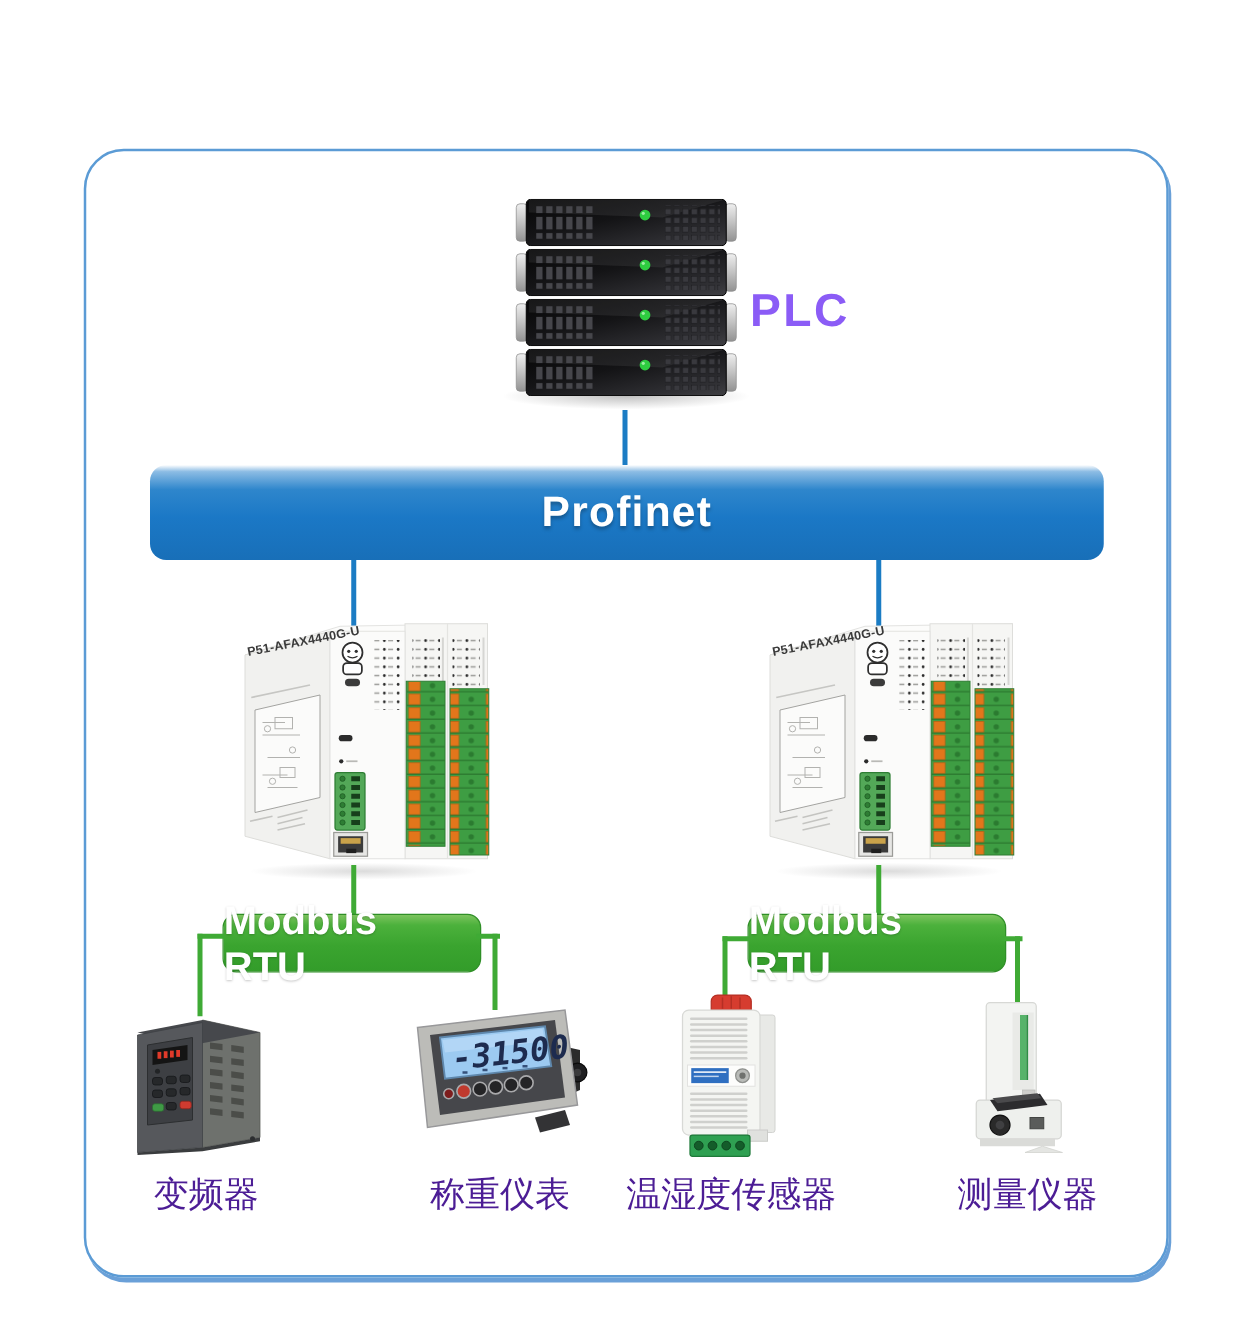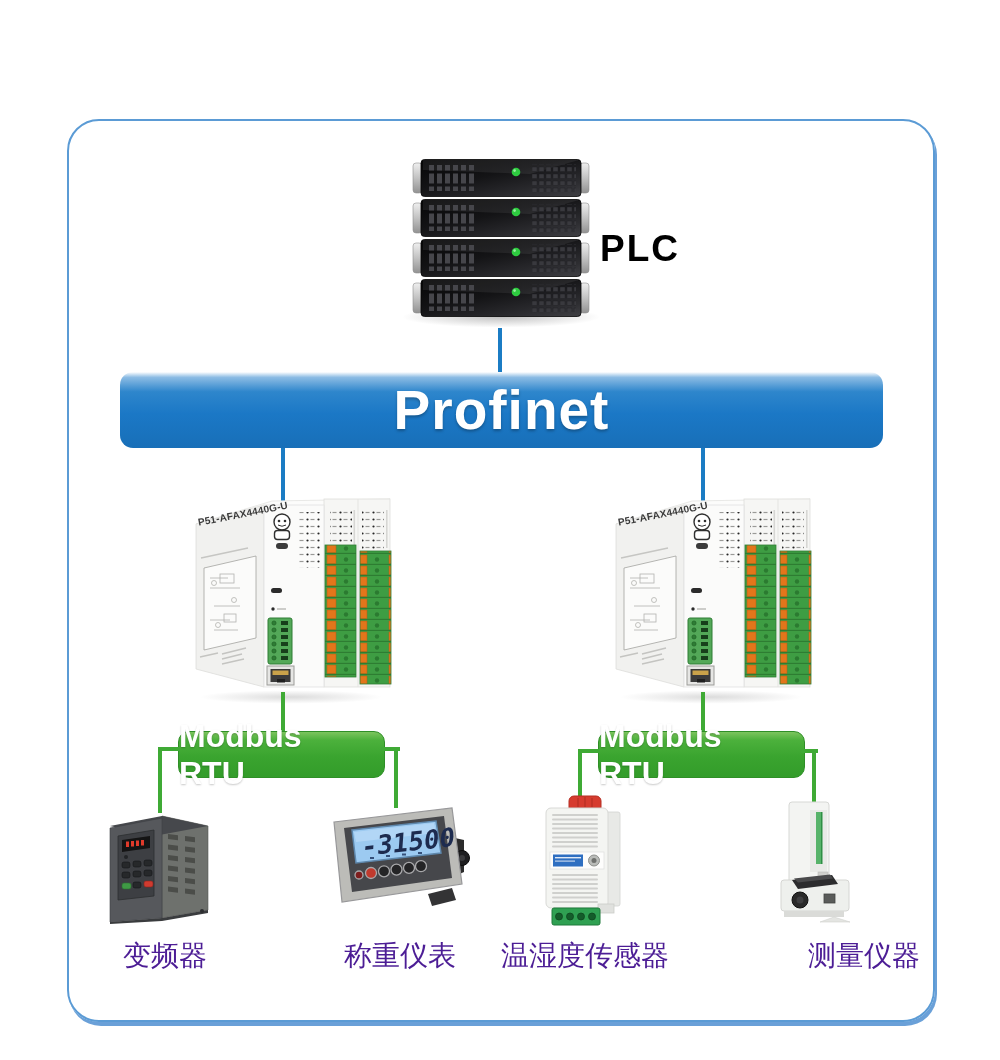--- a/index.html
+++ b/index.html
@@ -1,24 +1,24 @@
 <!DOCTYPE html>
 <html><head>
 <meta charset="utf-8">
 <style>
   html,body{margin:0;padding:0;background:#fff;}
   body{font-family:"Liberation Sans","DejaVu Sans",sans-serif;}
   .canvas{position:relative;width:1000px;height:1060px;background:#fff;overflow:hidden;}
   .abs{position:absolute;}
   .title{top:36px;left:0;width:100%;text-align:center;font-size:47px;font-weight:500;color:#0a0a0a;letter-spacing:1px;}
   .frame{left:67px;top:119px;width:864px;height:899px;border:2px solid #5b9bd5;border-radius:32px;box-shadow:2px 4px 0 0 #6aa0d8;}
-  .plc-label{left:600px;top:228px;font-size:37px;font-weight:bold;letter-spacing:2px;color:#000000;}
+  .plc-label{left:600px;top:228px;font-size:37px;font-weight:bold;letter-spacing:2px;color:#8b5cf6;}
   .bus-bar{left:120px;top:372px;width:763px;height:76px;border-radius:13px;
     background:linear-gradient(180deg,#ffffff 0%,#8cbce4 7%,#2e86cc 26%,#1b78c6 55%,#186fb8 100%);
-    display:flex;align-items:center;justify-content:center;color:#fff;font-size:55px;font-weight:bold;
+    display:flex;align-items:center;justify-content:center;color:#fff;font-size:34px;font-weight:bold;
     letter-spacing:1px;text-shadow:0 2px 3px rgba(0,0,0,0.28);}
   .vline{width:4px;} .hline{height:4px;}
   .blue{background:#1b7cc4;} .green{background:#3faa35;}
   .modbus{width:205px;height:45px;border-radius:11px;border:1px solid #2f8f27;
     background:linear-gradient(180deg,#7cc45e 0%,#4cb13c 18%,#3aa42f 55%,#339c2a 100%);
     display:flex;align-items:center;justify-content:center;color:#fff;font-weight:bold;font-size:32px;
     word-spacing:12px;text-shadow:0 1px 2px rgba(0,0,0,0.22);}
   .dev-label{top:936px;font-size:28px;line-height:40px;color:#4c1d95;text-align:center;}
   .gw-model{font-size:10px;font-weight:bold;color:#3a3a3a;transform:rotate(-11deg);transform-origin:left top;
     letter-spacing:0.2px;white-space:nowrap;}
@@ -310,15 +310,15 @@
     <circle cx="20" cy="100" r="8" fill="#2a2a2a" stroke="#111" stroke-width="1"></circle>
     <circle cx="20" cy="100" r="3.5" fill="#3f3f41"></circle>
     <rect x="44" y="94" width="11" height="9" fill="#5a5c5a" stroke="#434543" stroke-width="0.8"></rect>
     <rect x="4" y="111" width="60" height="6" fill="#dadbd8"></rect>
     <polygon points="54,117 70,122 40,122" fill="#e4e5e2" stroke="#d0d1ce" stroke-width="0.6"></polygon>
   </svg>
 
   <div class="abs dev-label" style="left:95px;width:140px;">变频器</div>
   <div class="abs dev-label" style="left:477px;width:216px;">温湿度传感器</div>
   <div class="abs dev-label" style="left:322px;width:156px;">称重仪表</div>
-  <div class="abs dev-label" style="left:752px;width:140px;margin-left:42px;">测量仪器</div>
+  <div class="abs dev-label" style="left:752px;width:140px;">测量仪器</div>
 
 </div>
 
 </body></html>

